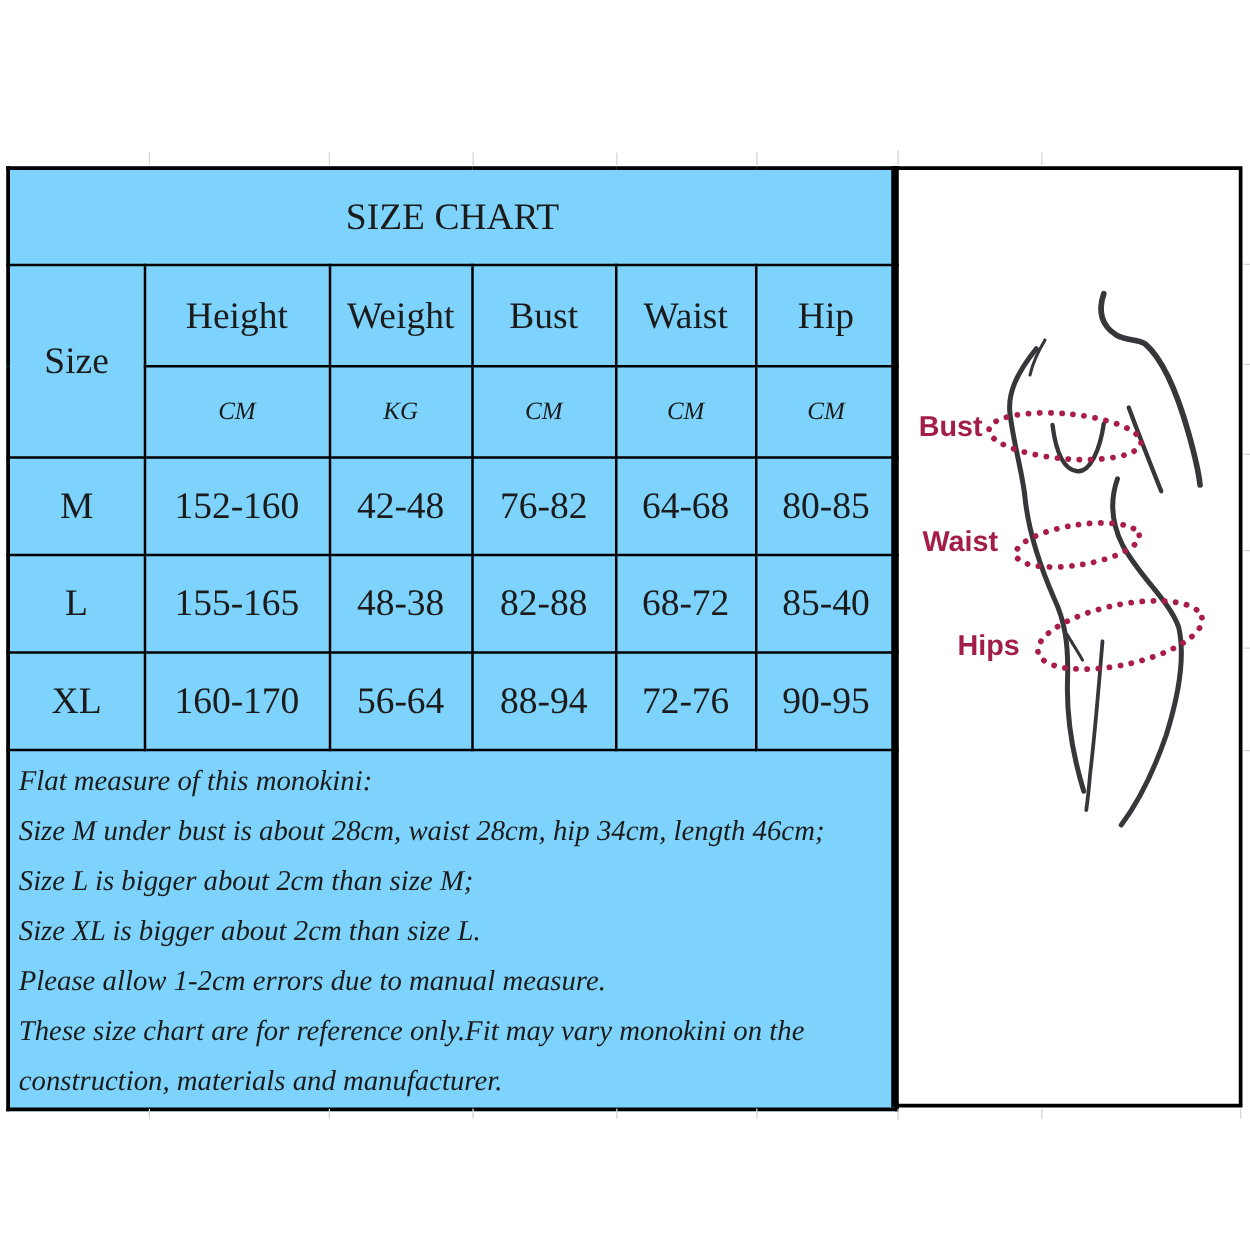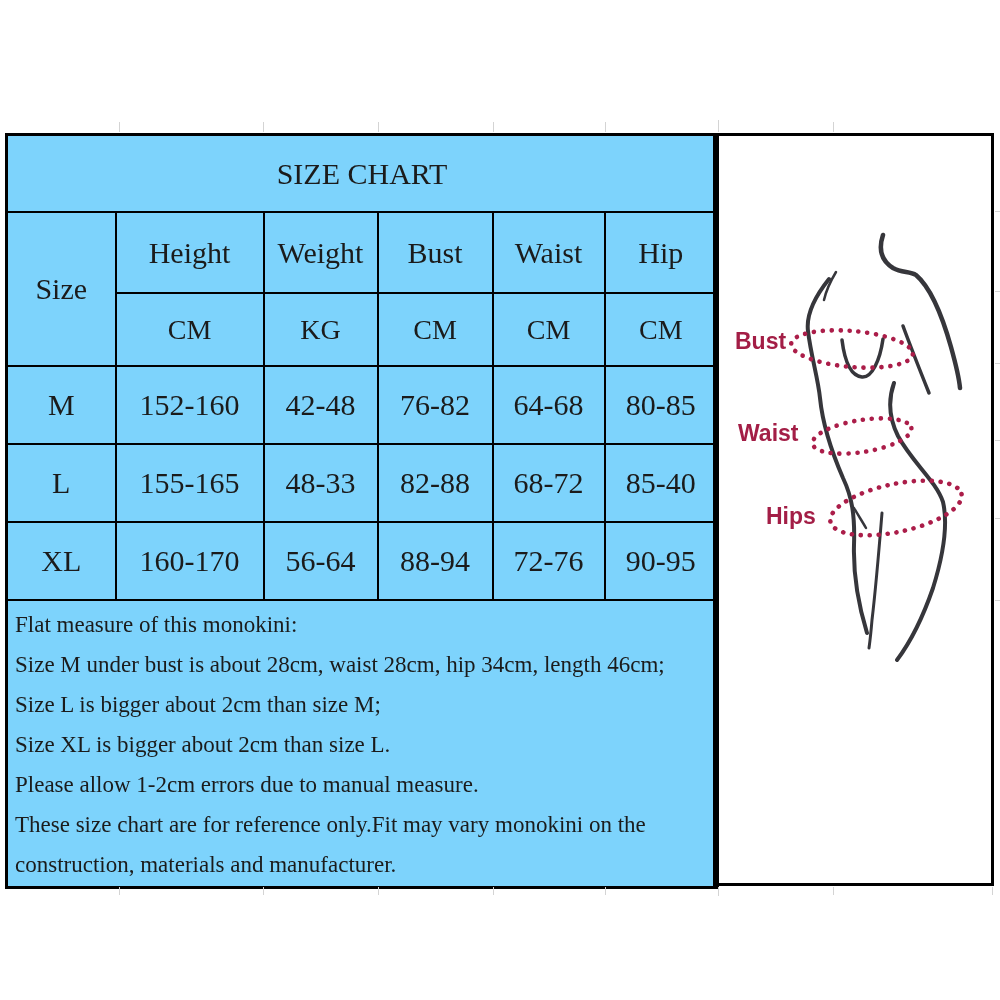--- a/index.html
+++ b/index.html
@@ -14,25 +14,26 @@
     position:absolute;left:5px;top:133px;width:711px;
     border-collapse:collapse;table-layout:fixed;background:#7dd3fc;
     border:3px solid #000;
   }
   table.size-chart td{
     border:2px solid #000;text-align:center;vertical-align:middle;
     padding:0;overflow:hidden;
   }
   .r-title td{height:75px;font-size:30px;}
   .r-head1 td{height:79px;font-size:30px;margin-left:35px;}
-  .r-head2 td{height:71px;font-size:28px;}
+  .r-head2 td{height:71px;font-size:20px;font-style:italic;}
   .r-data td{height:76px;font-size:30px;}
   .notes-cell{
     height:281px;vertical-align:top !important;text-align:left !important;
     padding:4px 0 0 7px !important;
+    font-style:italic;
   }
   .note-line{font-size:23px;line-height:40px;white-space:nowrap;}
 
   
   .figure-panel{
     position:absolute;left:713px;top:133px;width:281px;height:753px;
     border:3px solid #000;box-sizing:border-box;background:transparent;
   }
   svg.fig-svg{position:absolute;left:0;top:0;width:1000px;height:1000px;pointer-events:none;}
   .body-stroke{fill:none;stroke:#36363b;stroke-linecap:round;stroke-linejoin:round;}
@@ -84,21 +85,21 @@
         <td>M</td>
         <td>152-160</td>
         <td>42-48</td>
         <td>76-82</td>
         <td>64-68</td>
         <td>80-85</td>
       </tr>
       <tr class="r-data">
         <td>L</td>
         <td>155-165</td>
-        <td>48-33</td>
+        <td>48-38</td>
         <td>82-88</td>
         <td>68-72</td>
         <td>85-40</td>
       </tr>
       <tr class="r-data">
         <td>XL</td>
         <td>160-170</td>
         <td>56-64</td>
         <td>88-94</td>
         <td>72-76</td>

